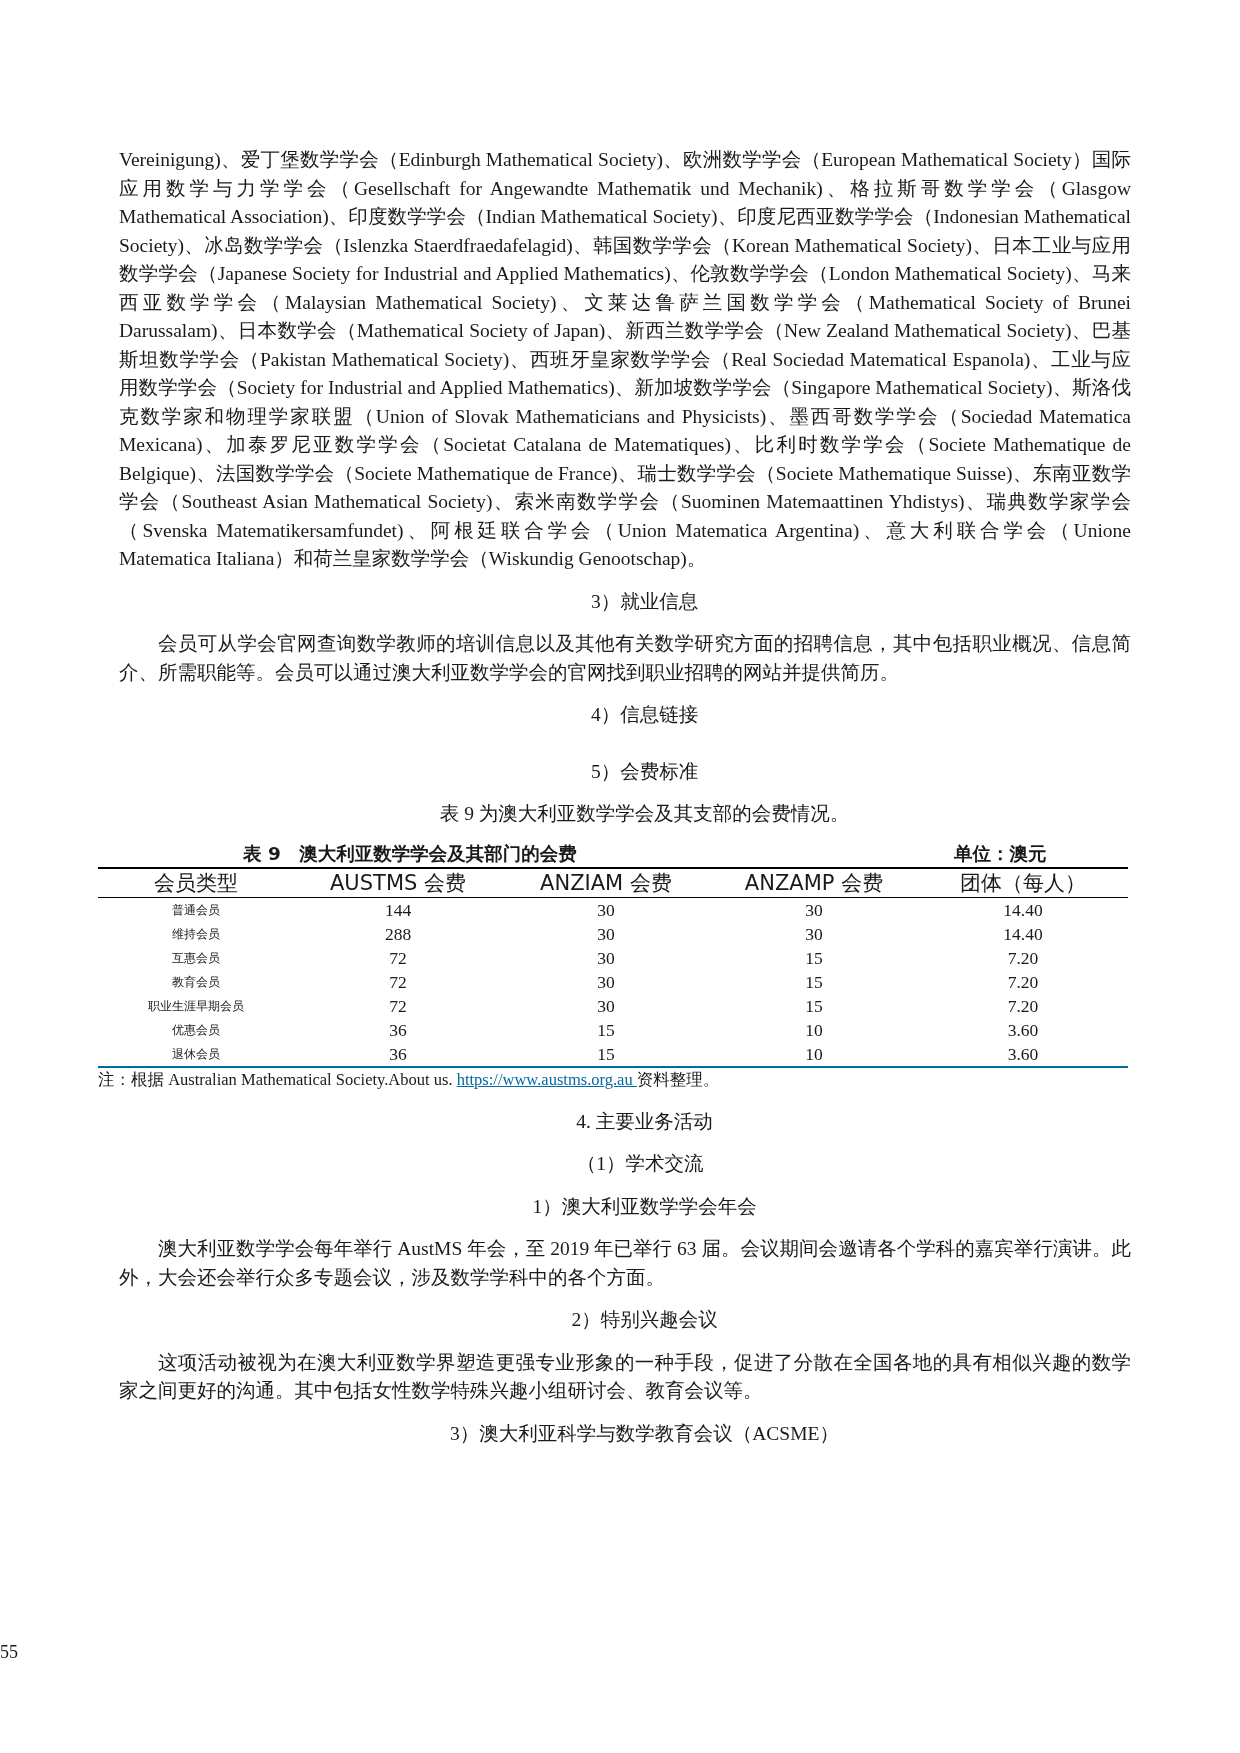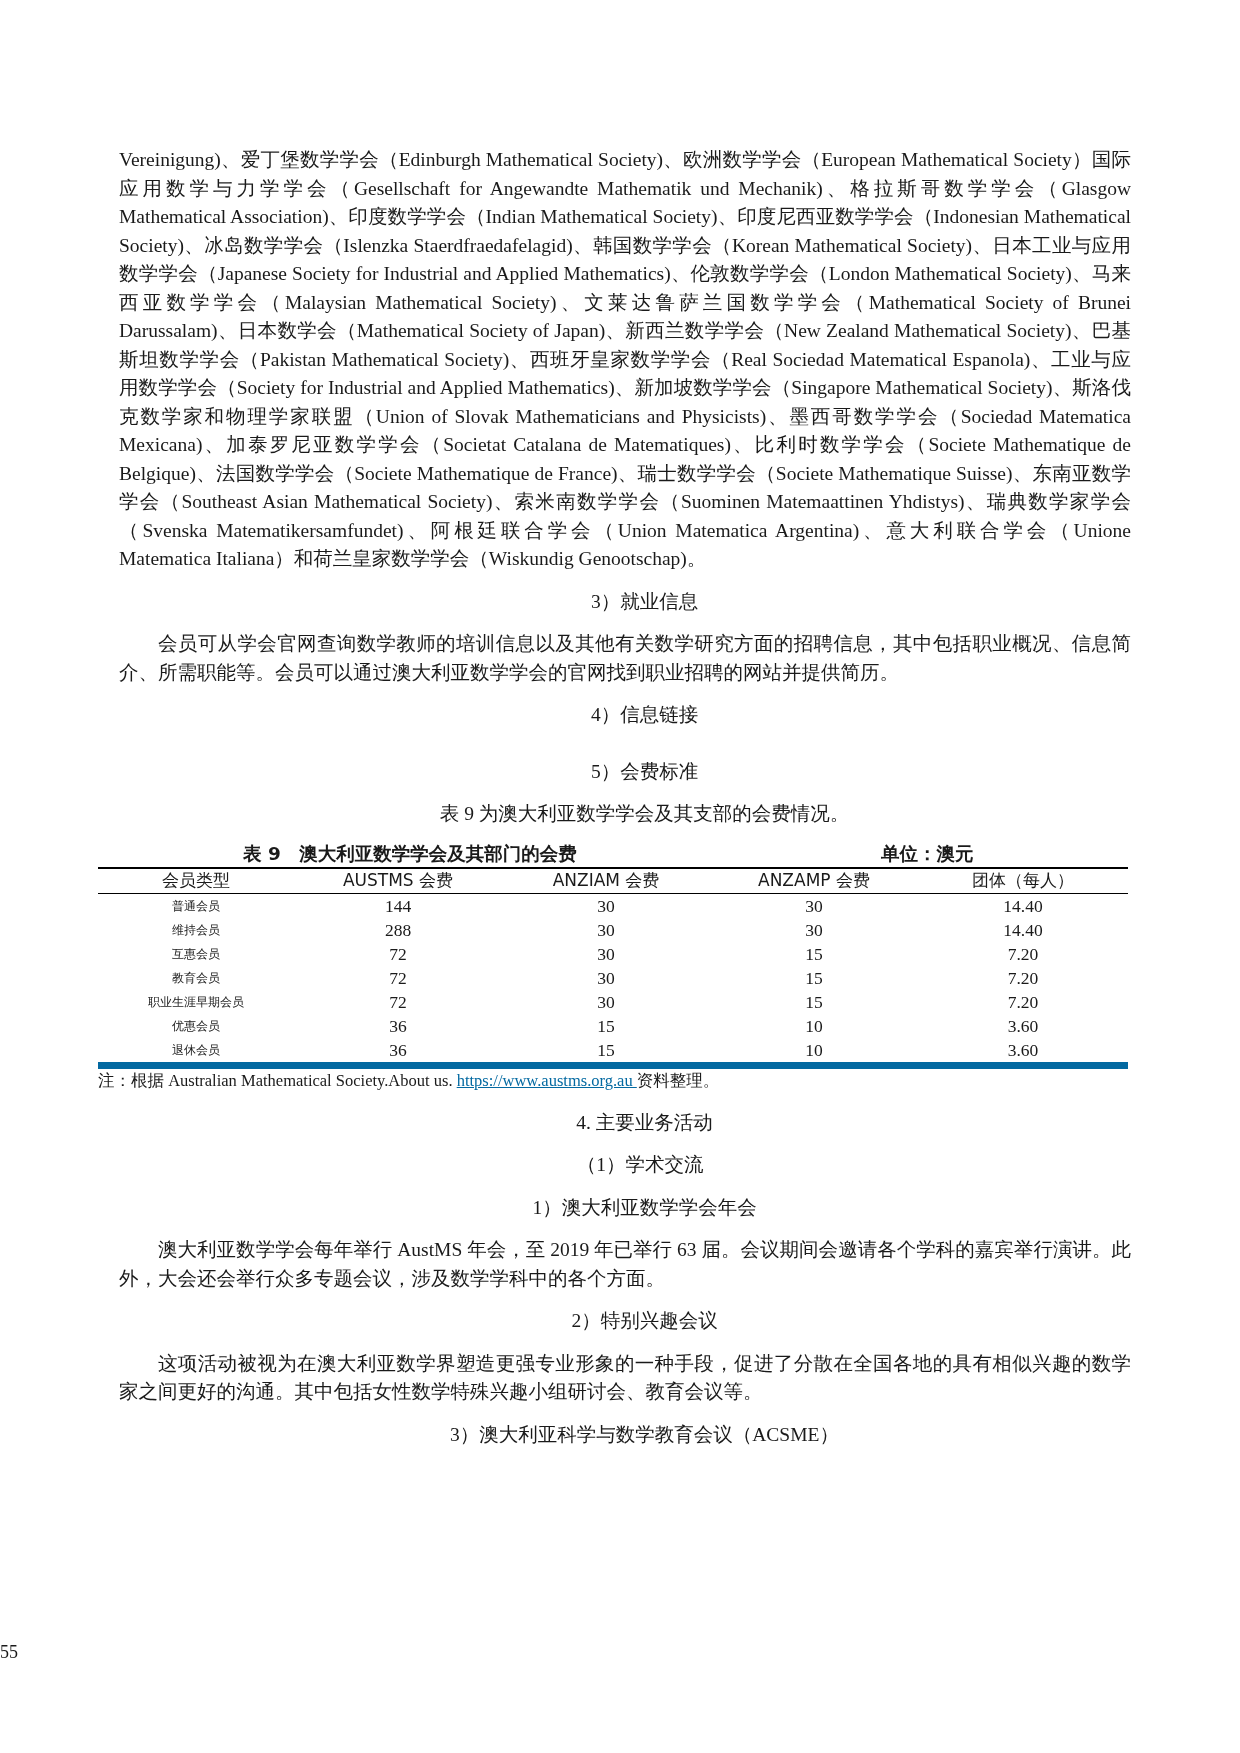--- a/index.html
+++ b/index.html
@@ -17,32 +17,32 @@
   .heading { font-size: 19.5px; line-height: 28.5px; margin: 0; padding-left: 39px; text-align: center; }
   .gap-s { height: 14px; }
   .gap-m { height: 16px; }
 
   .table-caption {
     position: relative; height: 26px; margin-top: 12px;
     font-family: "DejaVu Sans", "Liberation Sans", sans-serif;
     font-size: 18.5px; font-weight: bold; line-height: 26px;
   }
   .table-caption .title { position: absolute; left: 124px; }
-  .table-caption .unit { position: absolute; left: 762px; }
+  .table-caption .unit { position: absolute; left: 835px; }
   table.fees {
     border-collapse: collapse; width: 1030px; margin-left: -21px;
     font-size: 17.5px;
   }
   table.fees th {
     font-weight: normal; font-family: "DejaVu Sans", "Liberation Sans", sans-serif;
-    font-size: 17px; height: 24px; padding: 0; text-align: center;
+    font-size: 21px; height: 24px; padding: 0; text-align: center;
     border-top: 2px solid #000; border-bottom: 1.5px solid #000;
   }
   table.fees td { height: 24px; padding: 0; text-align: center; line-height: 24px; }
-  table.fees tr.last td { border-bottom: 7px solid #0369a1; }
+  table.fees tr.last td { border-bottom: 2px solid #0369a1; }
   table.fees td.type { font-family: Liberation Serif, serif; font-size: 12px; }
   .col0 { width: 196px; } .col1 { width: 208px; } .col2 { width: 208px; }
   .col3 { width: 208px; } .col4 { width: 210px; margin-top: 28px; }
   .note {
     margin-left: -21px; font-size: 16.5px; line-height: 24px;
   }
   .note a { color: #0369a1; text-decoration: underline; }
   .page-number {
     position: absolute; top: 1642px; left: 0; width: 1024px; text-align: left;
     font-size: 18px;

